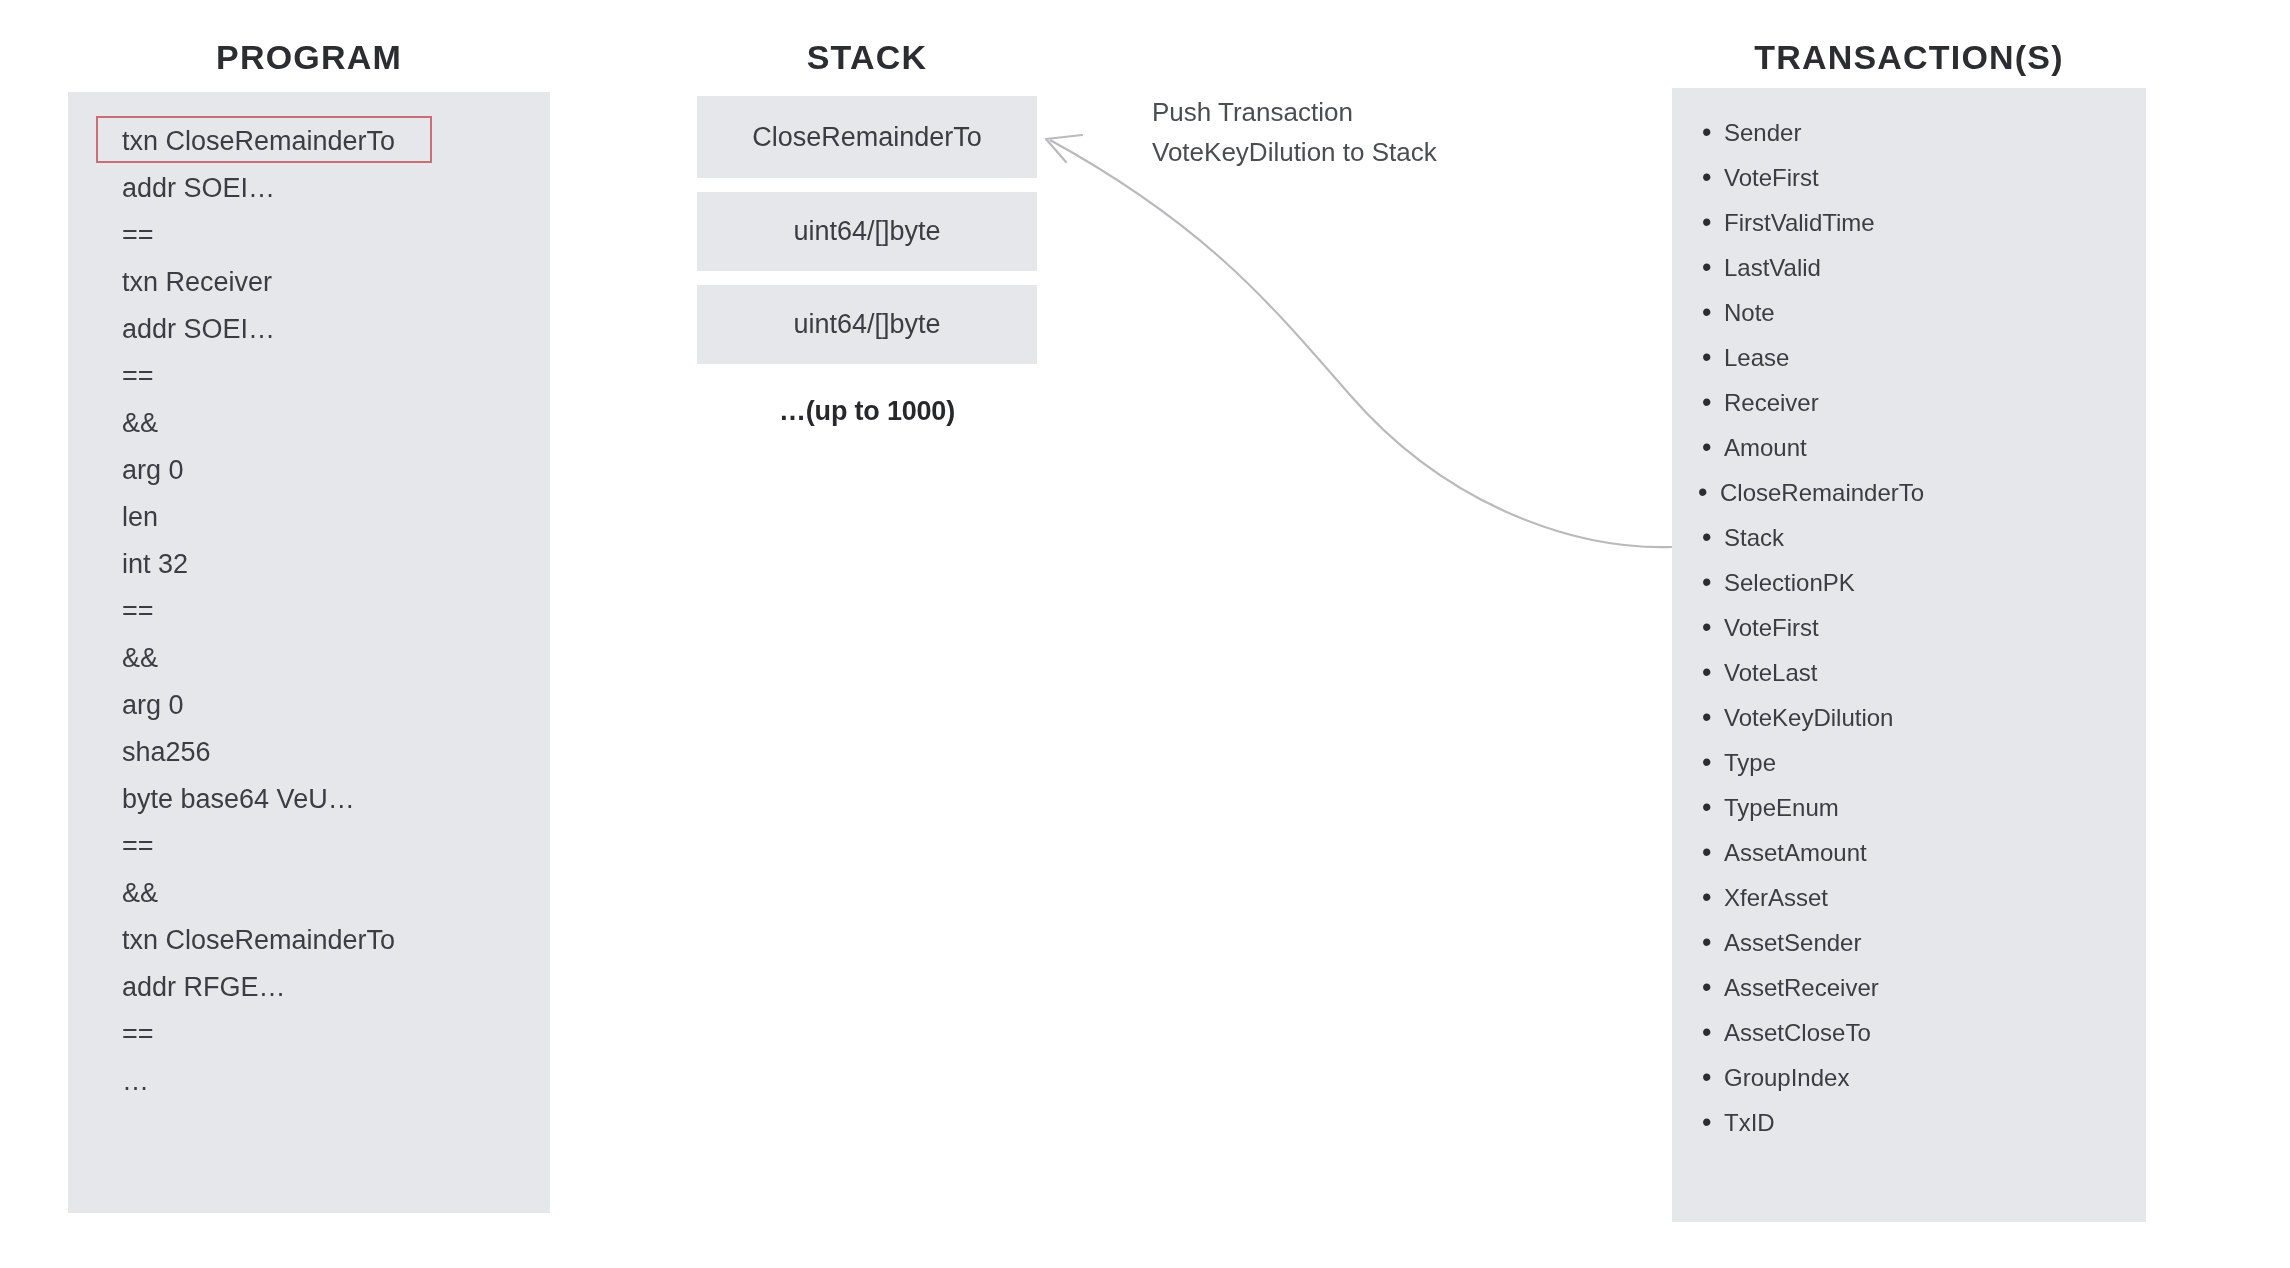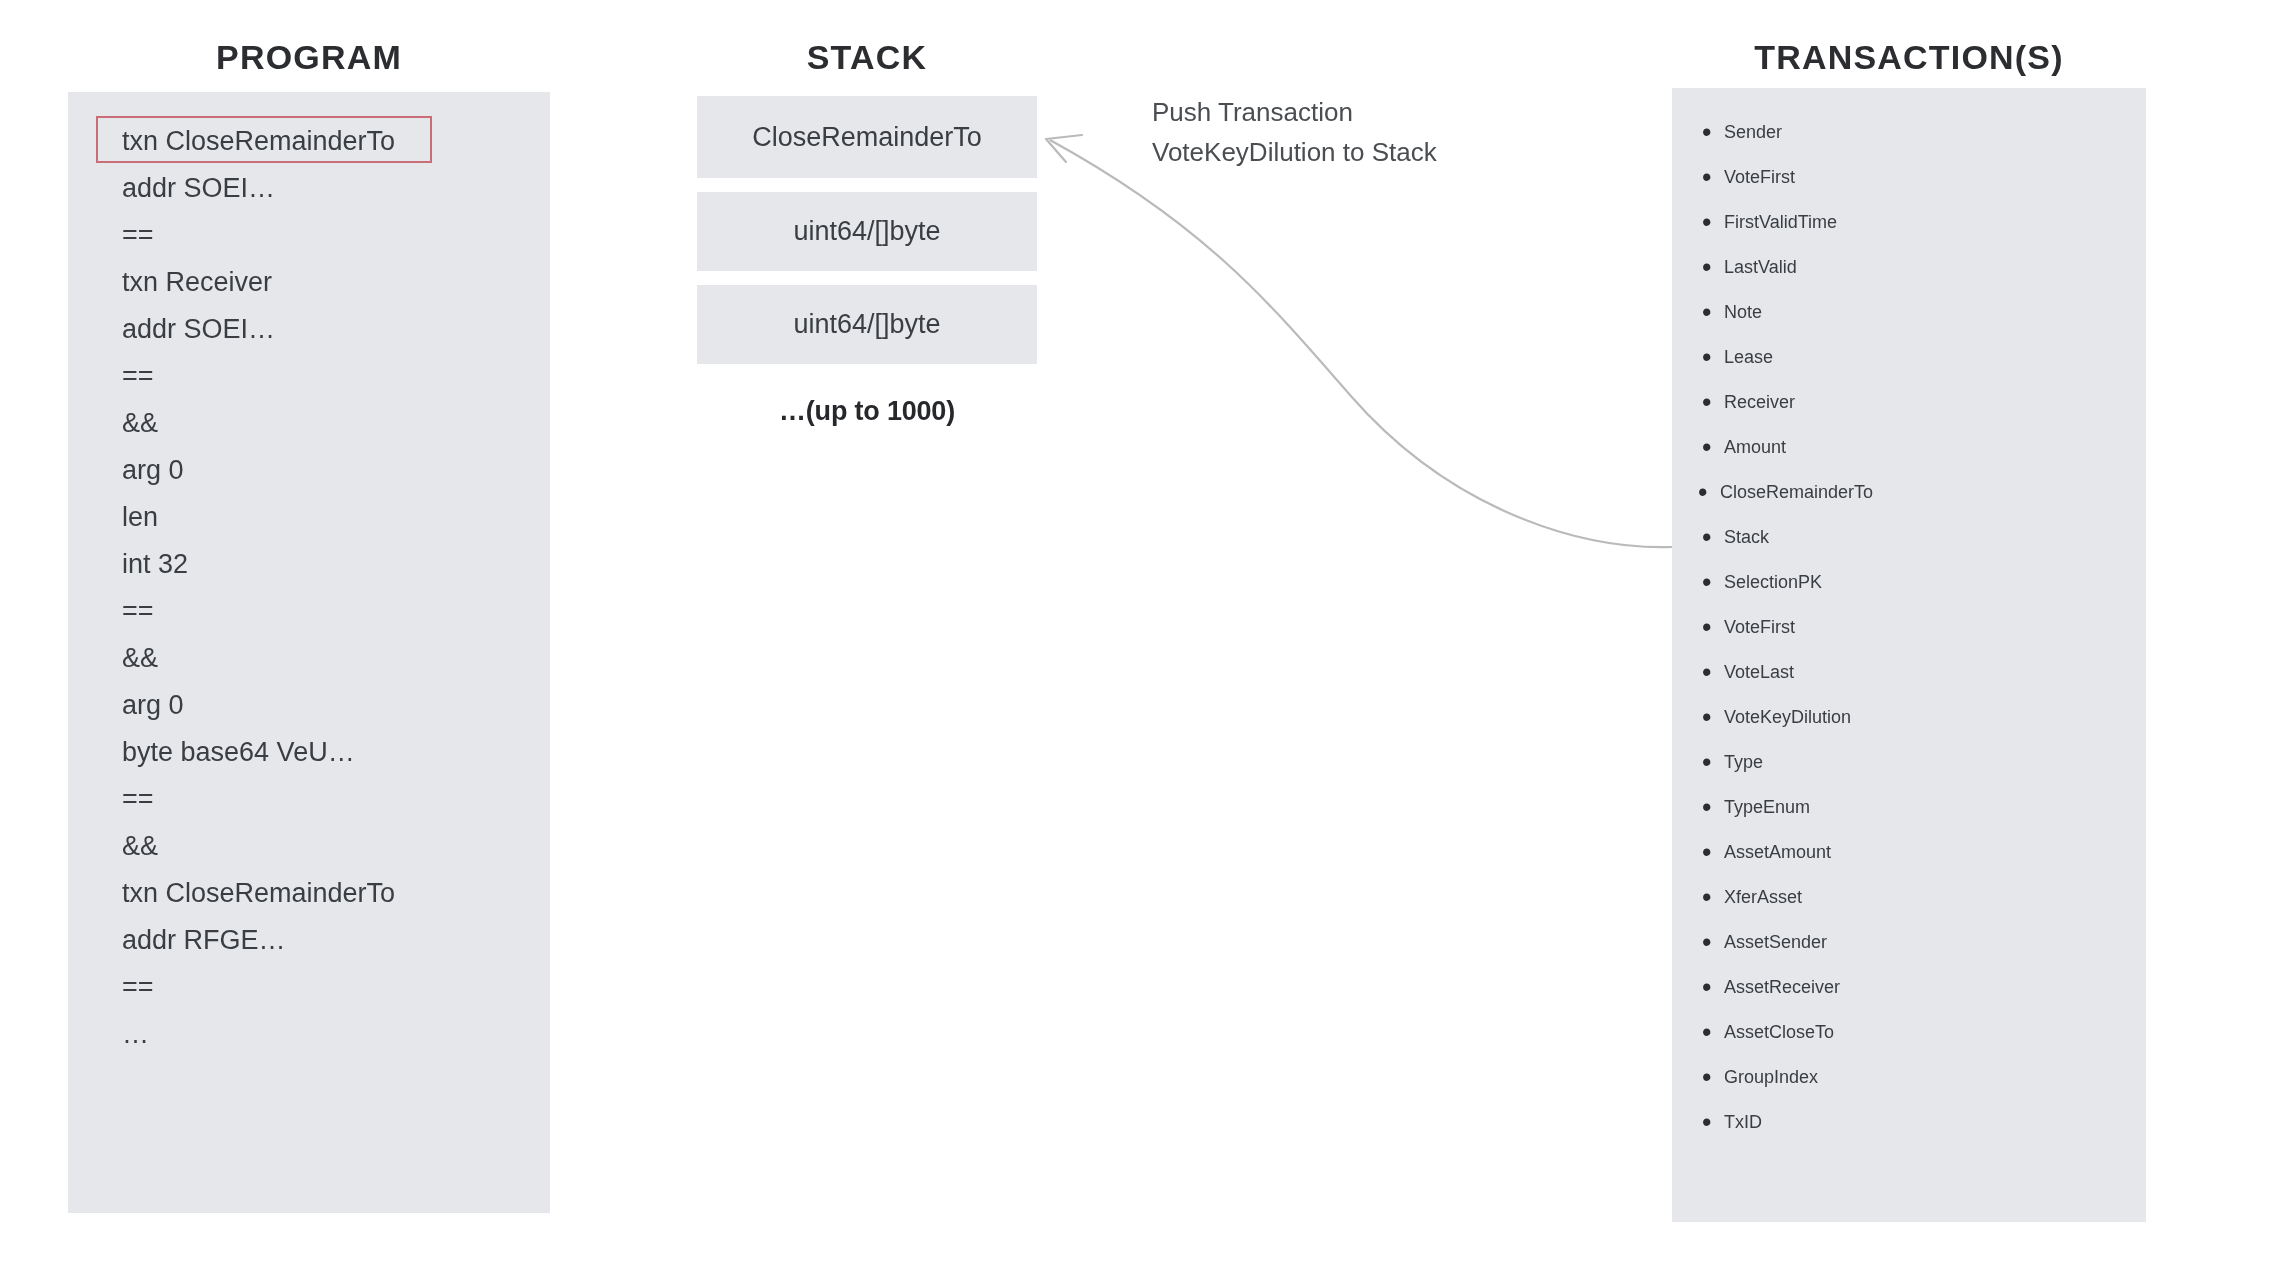--- a/index.html
+++ b/index.html
@@ -131,21 +131,21 @@
   #tx-list {
     position: absolute;
     left: 24px;
     top: 22px;
     right: 10px;
     list-style: none;
     margin: 0;
     padding: 0;
   }
   #tx-list li {
-    font-size: 18px;
+    font-size: 24px;
     line-height: 45px;
     height: 45px;
     color: #3a3d41;
     white-space: nowrap;
     position: relative;
     padding-left: 28px;
   }
   #tx-list li::before {
     content: "\2022";
     position: absolute;
@@ -173,20 +173,21 @@
         <div class="instr">txn Receiver</div>
         <div class="instr">addr SOEI…</div>
         <div class="instr">==</div>
         <div class="instr">&amp;&amp;</div>
         <div class="instr">arg 0</div>
         <div class="instr">len</div>
         <div class="instr">int 32</div>
         <div class="instr">==</div>
         <div class="instr">&amp;&amp;</div>
         <div class="instr">arg 0</div>
+        <div class="instr">sha256</div>
         <div class="instr">byte base64 VeU…</div>
         <div class="instr">==</div>
         <div class="instr">&amp;&amp;</div>
         <div class="instr">txn CloseRemainderTo</div>
         <div class="instr">addr RFGE…</div>
         <div class="instr">==</div>
         <div class="instr">…</div>
       </div>
   </div>
 

